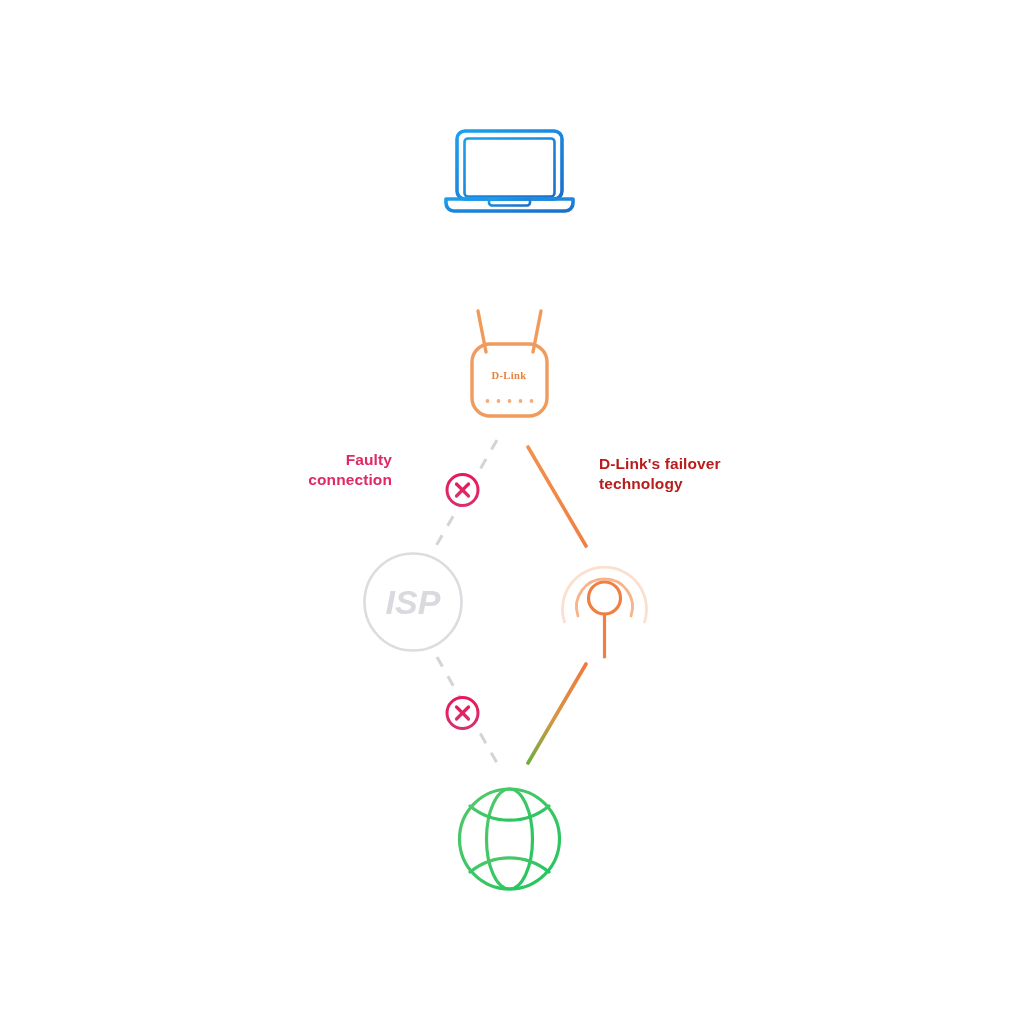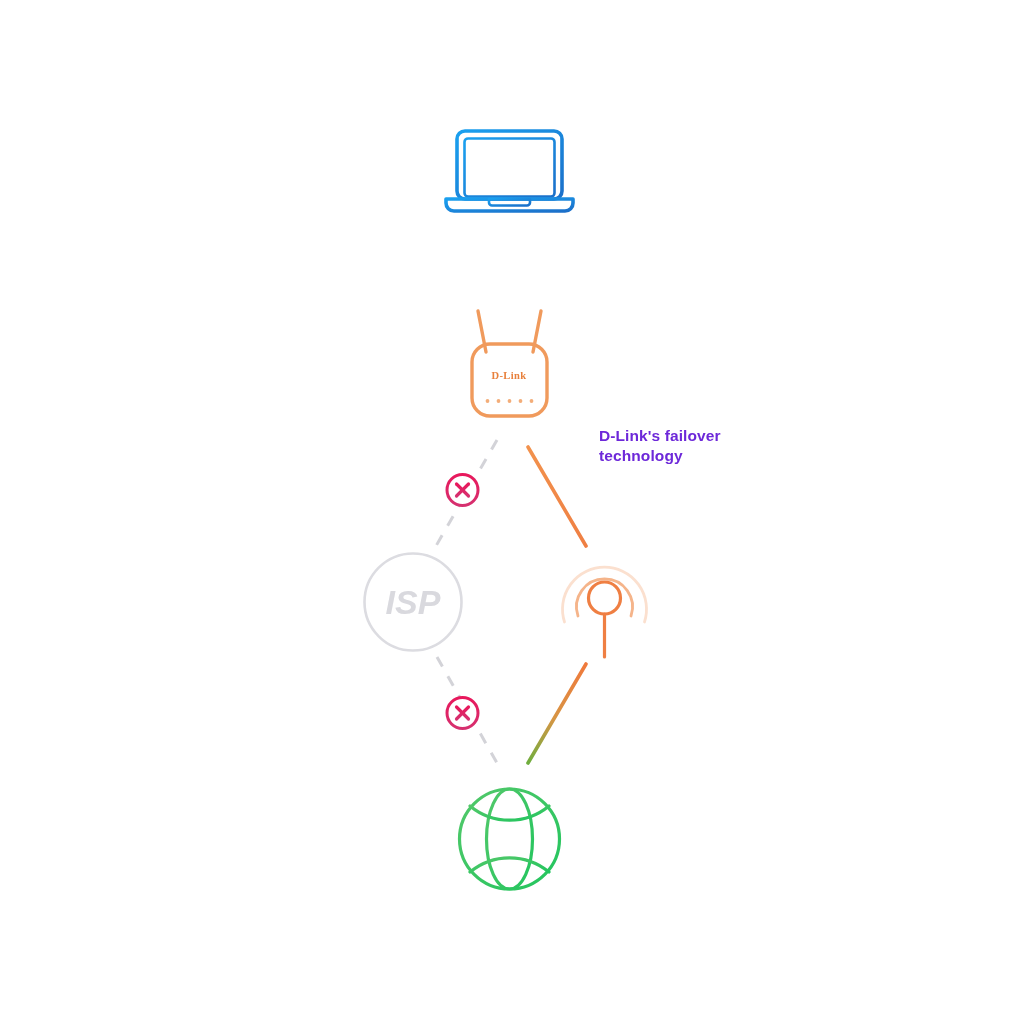--- a/index.html
+++ b/index.html
@@ -26,23 +26,23 @@
     line-height:20px;
     letter-spacing:0.1px;
     white-space:pre-line;
   }
   #label-faulty{
     left:232px;top:450px;width:160px;
     text-align:right;
     color:#e02862;
   }
   #label-failover{
-    left:599px;top:426px;width:180px;
+    left:599px;top:454px;width:180px;
     text-align:left;
-    color:#6d28d9;
+    color:#b91c1c;
   }
   #label-success{
     left:599px;top:812px;width:200px;
     text-align:left;
     color:#31bd63;
   }
 </style>
 </head>
 <body>
 
@@ -158,18 +158,20 @@
     </g>
     <g>
       <circle cx="462.5" cy="713" r="15.5" fill="#ffffff" stroke="url(#gradErr)" stroke-width="3"></circle>
       <g stroke="url(#gradErr)" stroke-width="3.2" stroke-linecap="round">
         <line x1="456.5" y1="707" x2="468.5" y2="719"></line>
         <line x1="468.5" y1="707" x2="456.5" y2="719"></line>
       </g>
     </g>
   </svg>
 
+  <div class="label" id="label-faulty">Faulty
+connection</div>
 
   <div class="label" id="label-failover">D-Link's failover
 technology</div>
 
 
 </div>
 
 </body></html>

